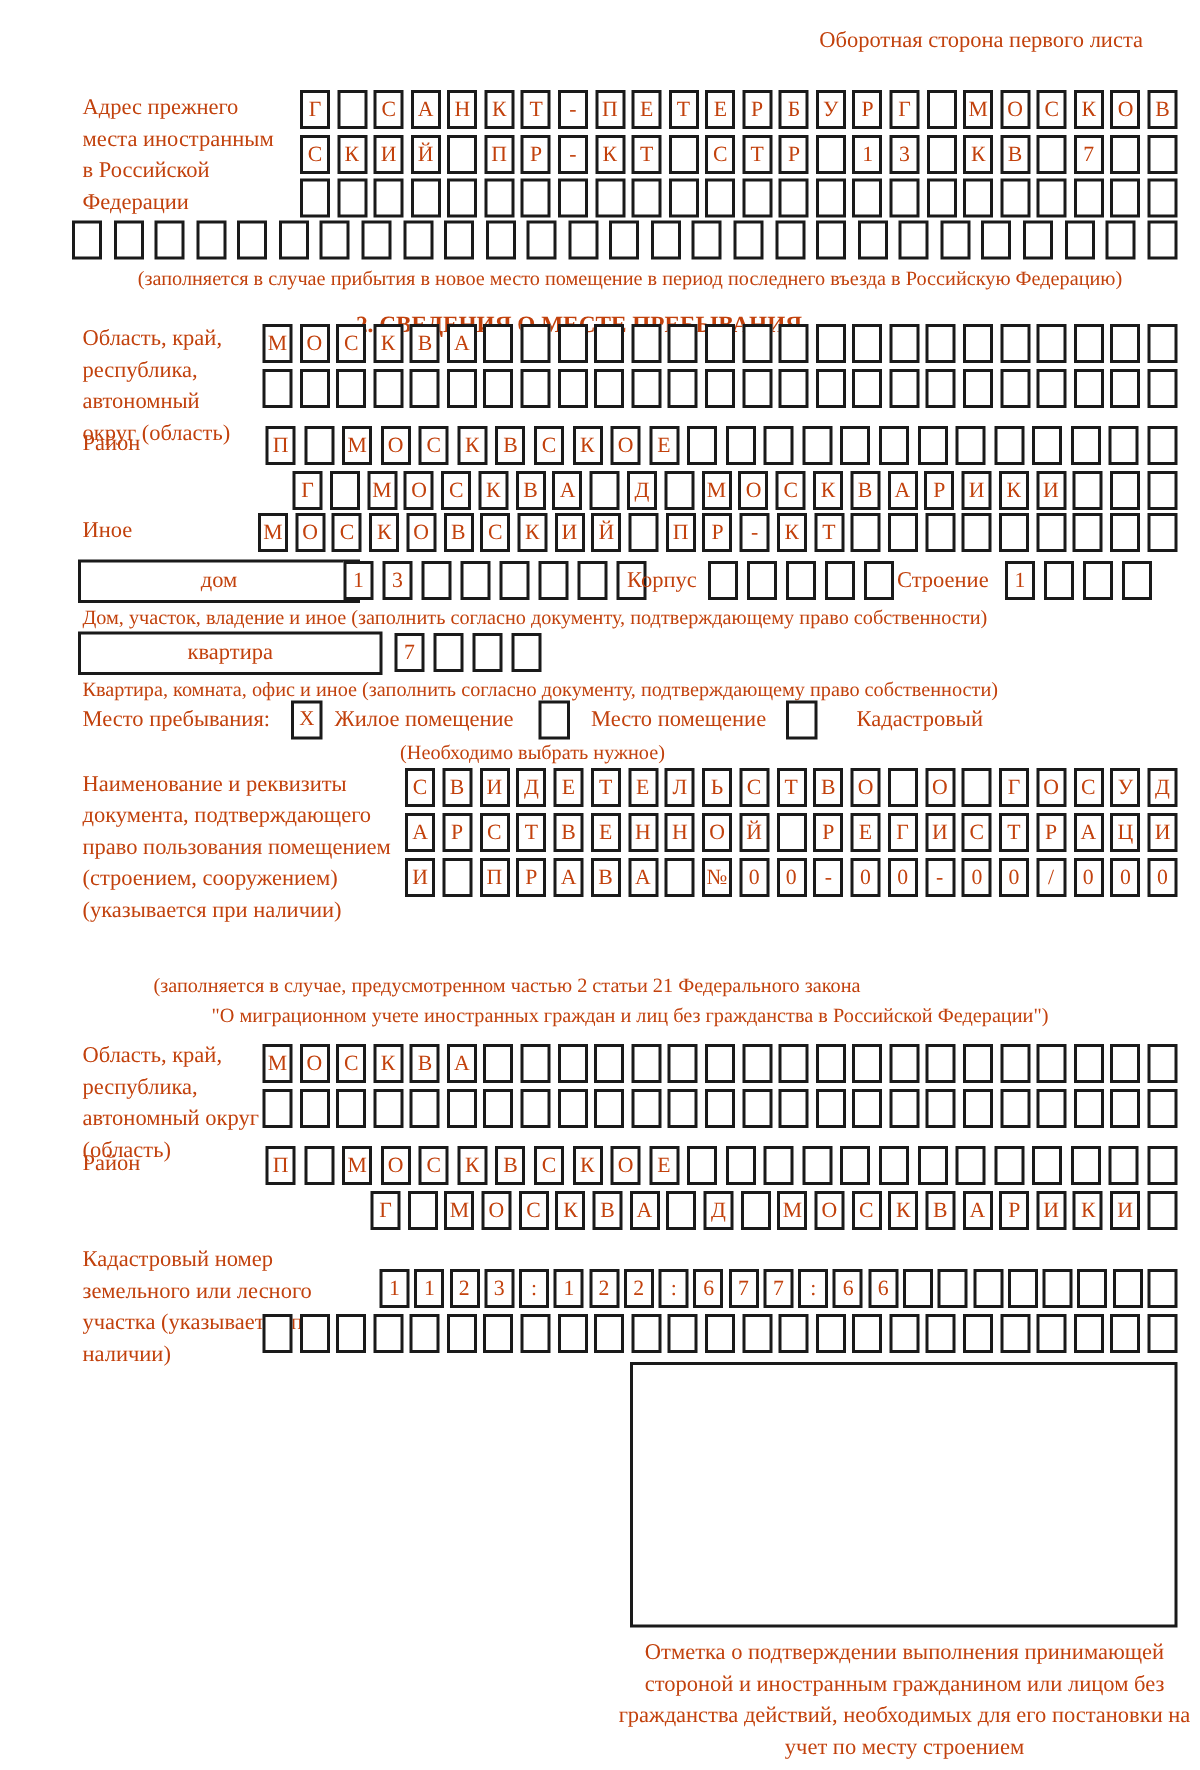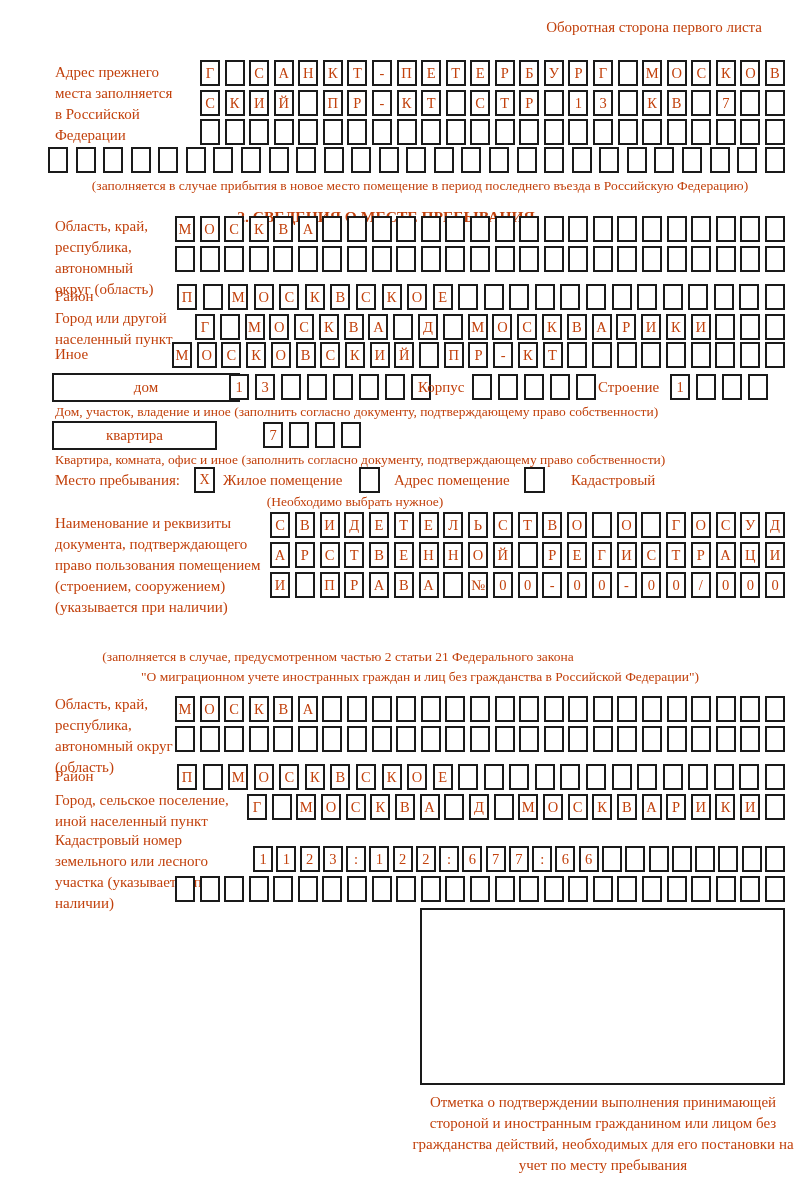--- a/index.html
+++ b/index.html
@@ -32,21 +32,21 @@
   }
   .center { text-align:center; }
 </style>
 </head>
 <body>
 
 <div id="page">
 
   <div class="label abs" style="top:17px; right:58px;">Оборотная сторона первого листа</div>
 
-  <div class="label abs" style="top:62px; left:35px; width:128px;">Адрес прежнего места заполняется в Российской Федерации</div>
+  <div class="label abs" style="top:62px; left:35px; width:128px;">Адрес прежнего места иностранным в Российской Федерации</div>
   <div class="boxrow" style="top:60px;  left:180px; width:585px;">
       <div class="cell">Г</div>
       <div class="cell"></div>
       <div class="cell">С</div>
       <div class="cell">А</div>
       <div class="cell">Н</div>
       <div class="cell">К</div>
       <div class="cell">Т</div>
       <div class="cell">-</div>
       <div class="cell">П</div>
@@ -228,21 +228,20 @@
       <div class="cell"></div>
       <div class="cell"></div>
       <div class="cell"></div>
       <div class="cell"></div>
       <div class="cell"></div>
       <div class="cell"></div>
       <div class="cell"></div>
       <div class="cell"></div>
     </div>
 
-  <div class="label abs" style="top:308px; left:35px; width:140px;">Город или другой населенный пункт</div>
   <div class="boxrow" style="top:314px; left:175px; width:590px;">
       <div class="cell">Г</div>
       <div class="cell"></div>
       <div class="cell">М</div>
       <div class="cell">О</div>
       <div class="cell">С</div>
       <div class="cell">К</div>
       <div class="cell">В</div>
       <div class="cell">А</div>
       <div class="cell"></div>
@@ -313,34 +312,34 @@
     </div>
   <div class="label abs" style="top:377px; left:578px;">Строение</div>
   <div class="boxrow gaprow" style="top:374px; left:650px;">
       <div class="cell">1</div>
       <div class="cell"></div>
       <div class="cell"></div>
       <div class="cell"></div>
     </div>
   <div class="note abs" style="top:403px; left:35px;font-family:Liberation Serif, serif;">Дом, участок, владение и иное (заполнить согласно документу, подтверждающему право собственности)</div>
 
-  <div class="typebox" style="top:421px; left:32px; width:165px;">квартира</div>
+  <div class="typebox" style="top:421px; left:32px; width:203px;">квартира</div>
   <div class="boxrow gaprow" style="top:422px; left:243px;">
       <div class="cell">7</div>
       <div class="cell"></div>
       <div class="cell"></div>
       <div class="cell"></div>
     </div>
   <div class="note abs" style="top:451px; left:35px;">Квартира, комната, офис и иное (заполнить согласно документу, подтверждающему право собственности)</div>
 
   <div class="label abs" style="top:470px; left:35px;">Место пребывания:</div>
   <div class="checkbox" style="top:467px; left:174px;">X</div>
   <div class="label abs" style="top:470px; left:203px;">Жилое помещение</div>
   <div class="checkbox" style="top:467px; left:339px;"></div>
-  <div class="label abs" style="top:470px; left:374px;">Адрес помещение</div>
+  <div class="label abs" style="top:470px; left:374px;">Место помещение</div>
   <div class="checkbox" style="top:467px; left:504px;"></div>
   <div class="label abs" style="top:470px; left:551px;">Кадастровый</div>
   <div class="note abs center" style="top:493px; left:180px; width:310px;">(Необходимо выбрать нужное)</div>
 
   <div class="label abs" style="top:513px; left:35px; width:212px;">Наименование и реквизиты документа, подтверждающего право пользования помещением (строением, сооружением) (указывается при наличии)</div>
   <div class="boxrow" style="top:512px; left:250px; width:515px;">
       <div class="cell">С</div>
       <div class="cell">В</div>
       <div class="cell">И</div>
       <div class="cell">Д</div>
@@ -489,21 +488,20 @@
       <div class="cell"></div>
       <div class="cell"></div>
       <div class="cell"></div>
       <div class="cell"></div>
       <div class="cell"></div>
       <div class="cell"></div>
       <div class="cell"></div>
       <div class="cell"></div>
     </div>
 
-  <div class="label abs" style="top:790px; left:35px; width:192px;">Город, сельское поселение, иной населенный пункт</div>
   <div class="boxrow" style="top:794px; left:227px; width:538px;">
       <div class="cell">Г</div>
       <div class="cell"></div>
       <div class="cell">М</div>
       <div class="cell">О</div>
       <div class="cell">С</div>
       <div class="cell">К</div>
       <div class="cell">В</div>
       <div class="cell">А</div>
       <div class="cell"></div>
@@ -570,15 +568,15 @@
       <div class="cell"></div>
       <div class="cell"></div>
       <div class="cell"></div>
       <div class="cell"></div>
       <div class="cell"></div>
       <div class="cell"></div>
       <div class="cell"></div>
     </div>
 
   <div class="stampbox" style="top:908px; left:400px; width:365px; height:177px;"></div>
-  <div class="label abs center" style="top:1092px; left:392px; width:382px;">Отметка о подтверждении выполнения принимающей стороной и иностранным гражданином или лицом без гражданства действий, необходимых для его постановки на учет по месту пребывания</div>
+  <div class="label abs center" style="top:1092px; left:392px; width:382px;">Отметка о подтверждении выполнения принимающей стороной и иностранным гражданином или лицом без гражданства действий, необходимых для его постановки на учет по месту строением</div>
 
 </div>
 
 </body></html>

